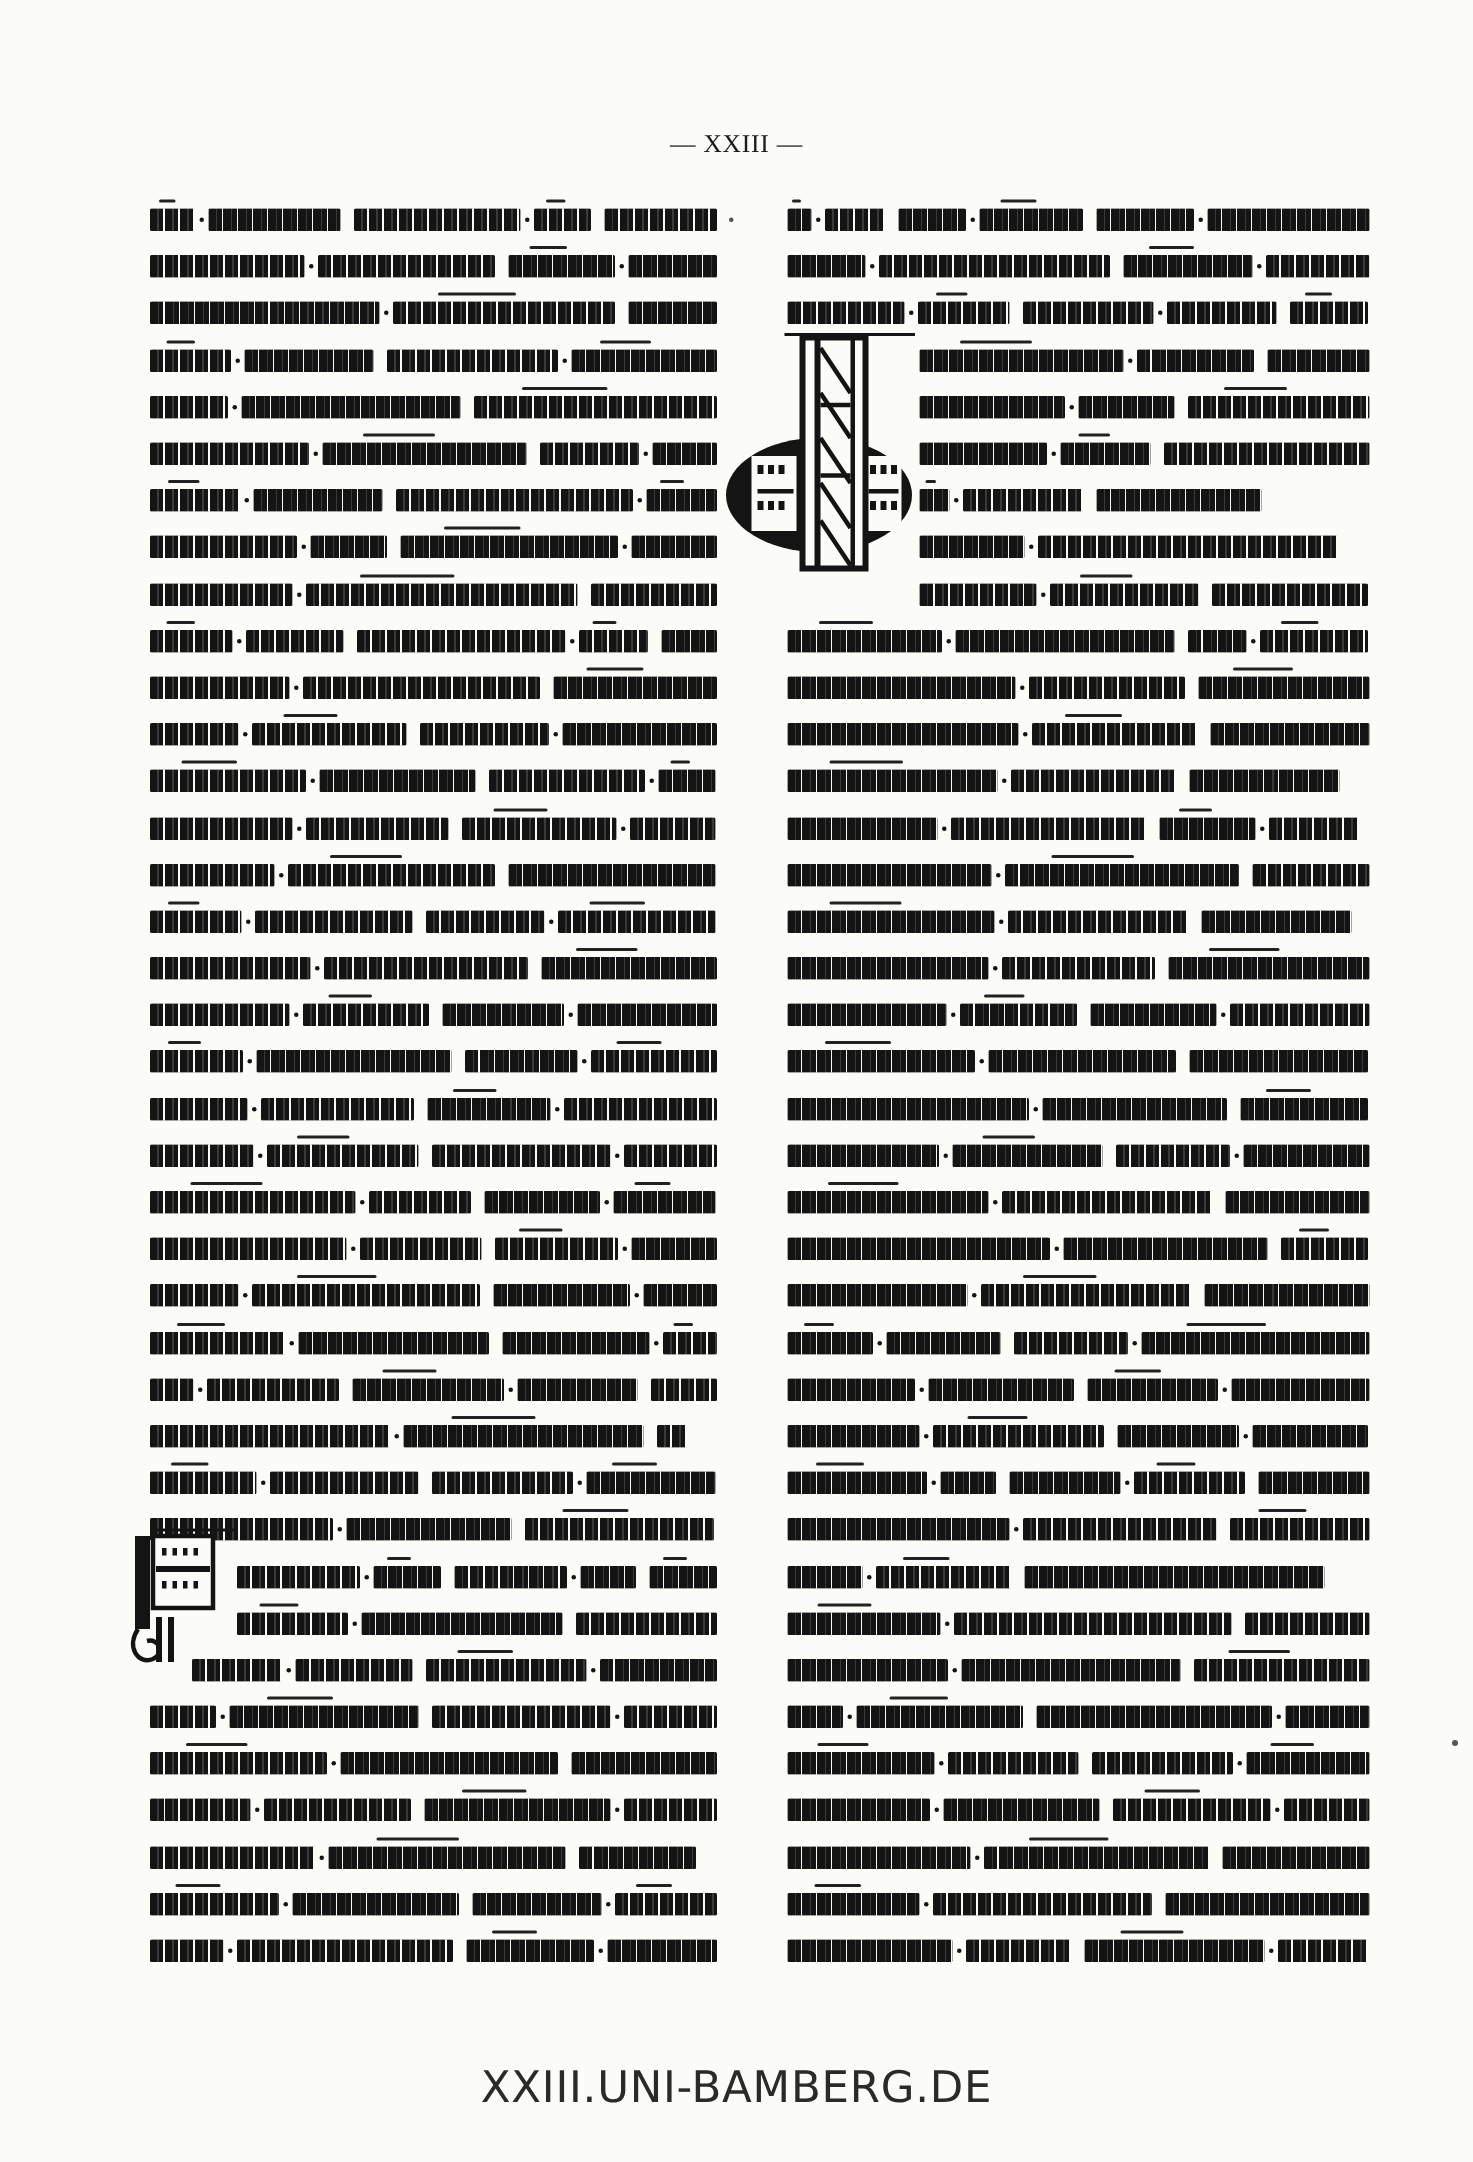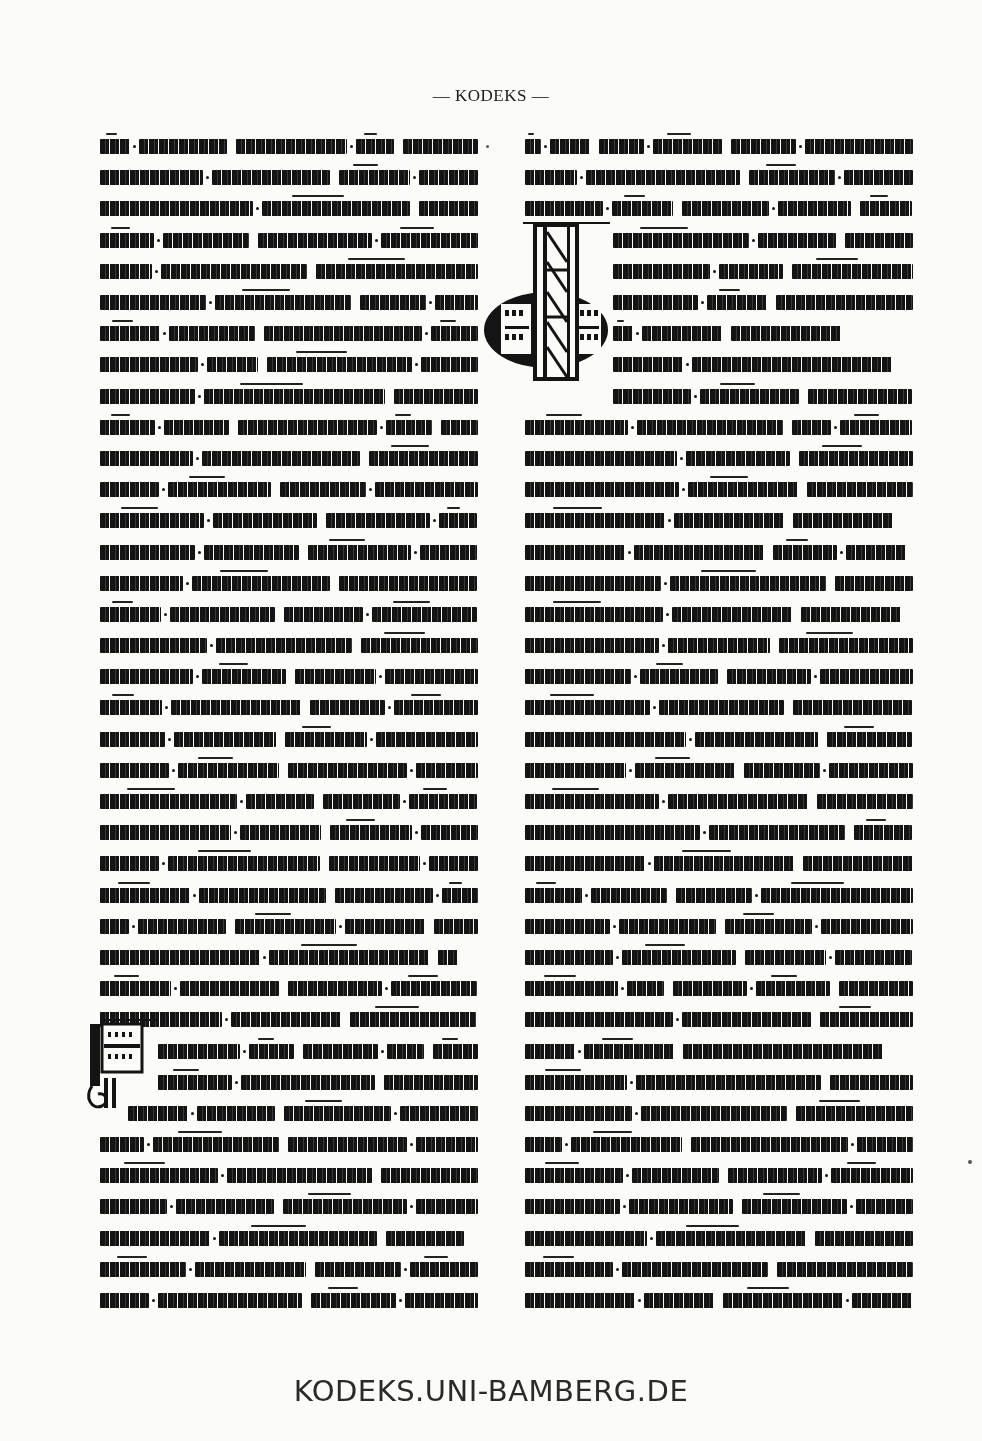--- a/index.html
+++ b/index.html
@@ -38,21 +38,21 @@
   }
   .watermark {
     position:absolute; top:1374px; left:0; width:982px; text-align:center;
     font-family:"DejaVu Sans", sans-serif; font-size:29px; color:#2a2a2a; letter-spacing:0.5px;
   }
   .scan-mark { position:absolute; width:4px; height:4px; background:#555; border-radius:50%; }
 </style>
 </head>
 <body>
 
-<div class="page-number">— KODEKS —</div>
+<div class="page-number">— XXIII —</div>
 
 <div class="column col-left" id="col-left">
     <div class="line">
       <span class="word sep" style="width: 30px;">
         <span class="overline" style="left: 6px; width: 11px;"></span>
       </span>
       <span class="word" style="width: 88px;"></span>
       <span class="word sep" style="width: 111px;"></span>
       <span class="word" style="width: 38px;">
         <span class="overline" style="left: 8px; width: 13px;"></span>
@@ -721,13 +721,13 @@
         <rect x="45" y="36" width="3" height="5"></rect>
     </g>
     <path d="M8 68 C 0 80, 8 92, 18 88 C 26 84, 22 74, 14 76" fill="none" stroke="#141414" stroke-width="3"></path>
     <path d="M22 60 L22 90 M30 60 L30 90" stroke="#141414" stroke-width="4"></path>
   </svg>
 </div>
 
 <div class="scan-mark" style="left:968px;top:1160px;"></div>
 <div class="scan-mark" style="left:486px;top:145px;width:3px;height:3px;"></div>
 
-<div class="watermark">KODEKS.UNI-BAMBERG.DE</div>
+<div class="watermark">XXIII.UNI-BAMBERG.DE</div>
 
 </body></html>

